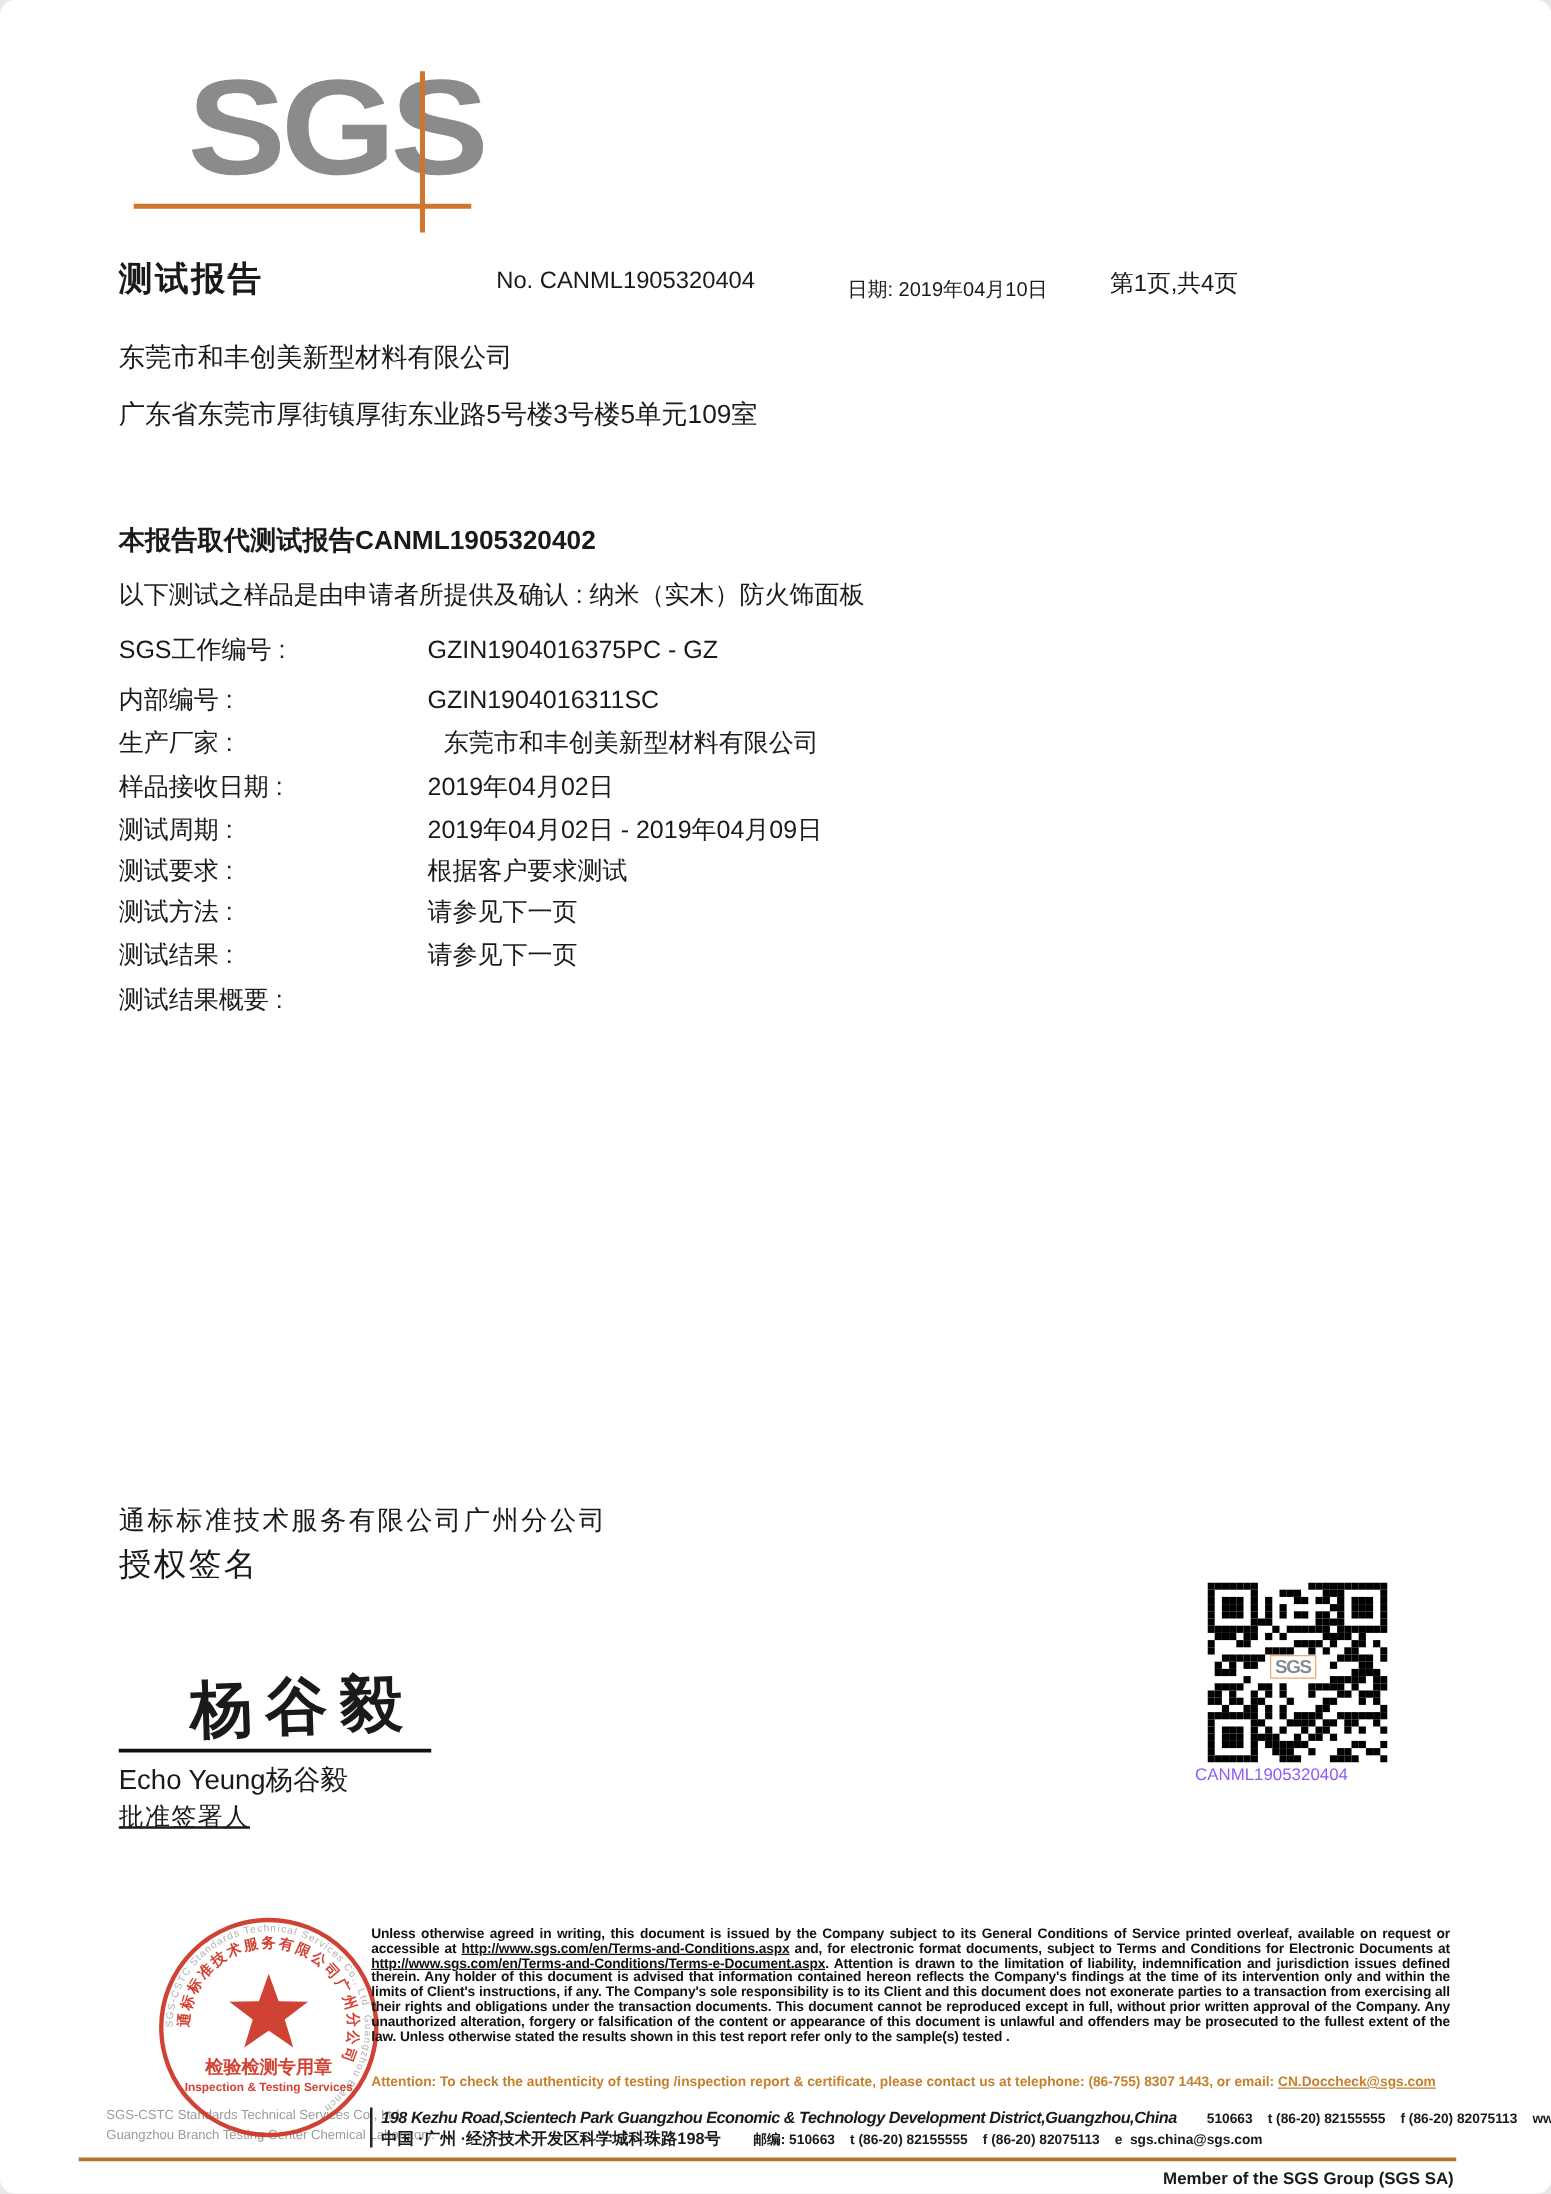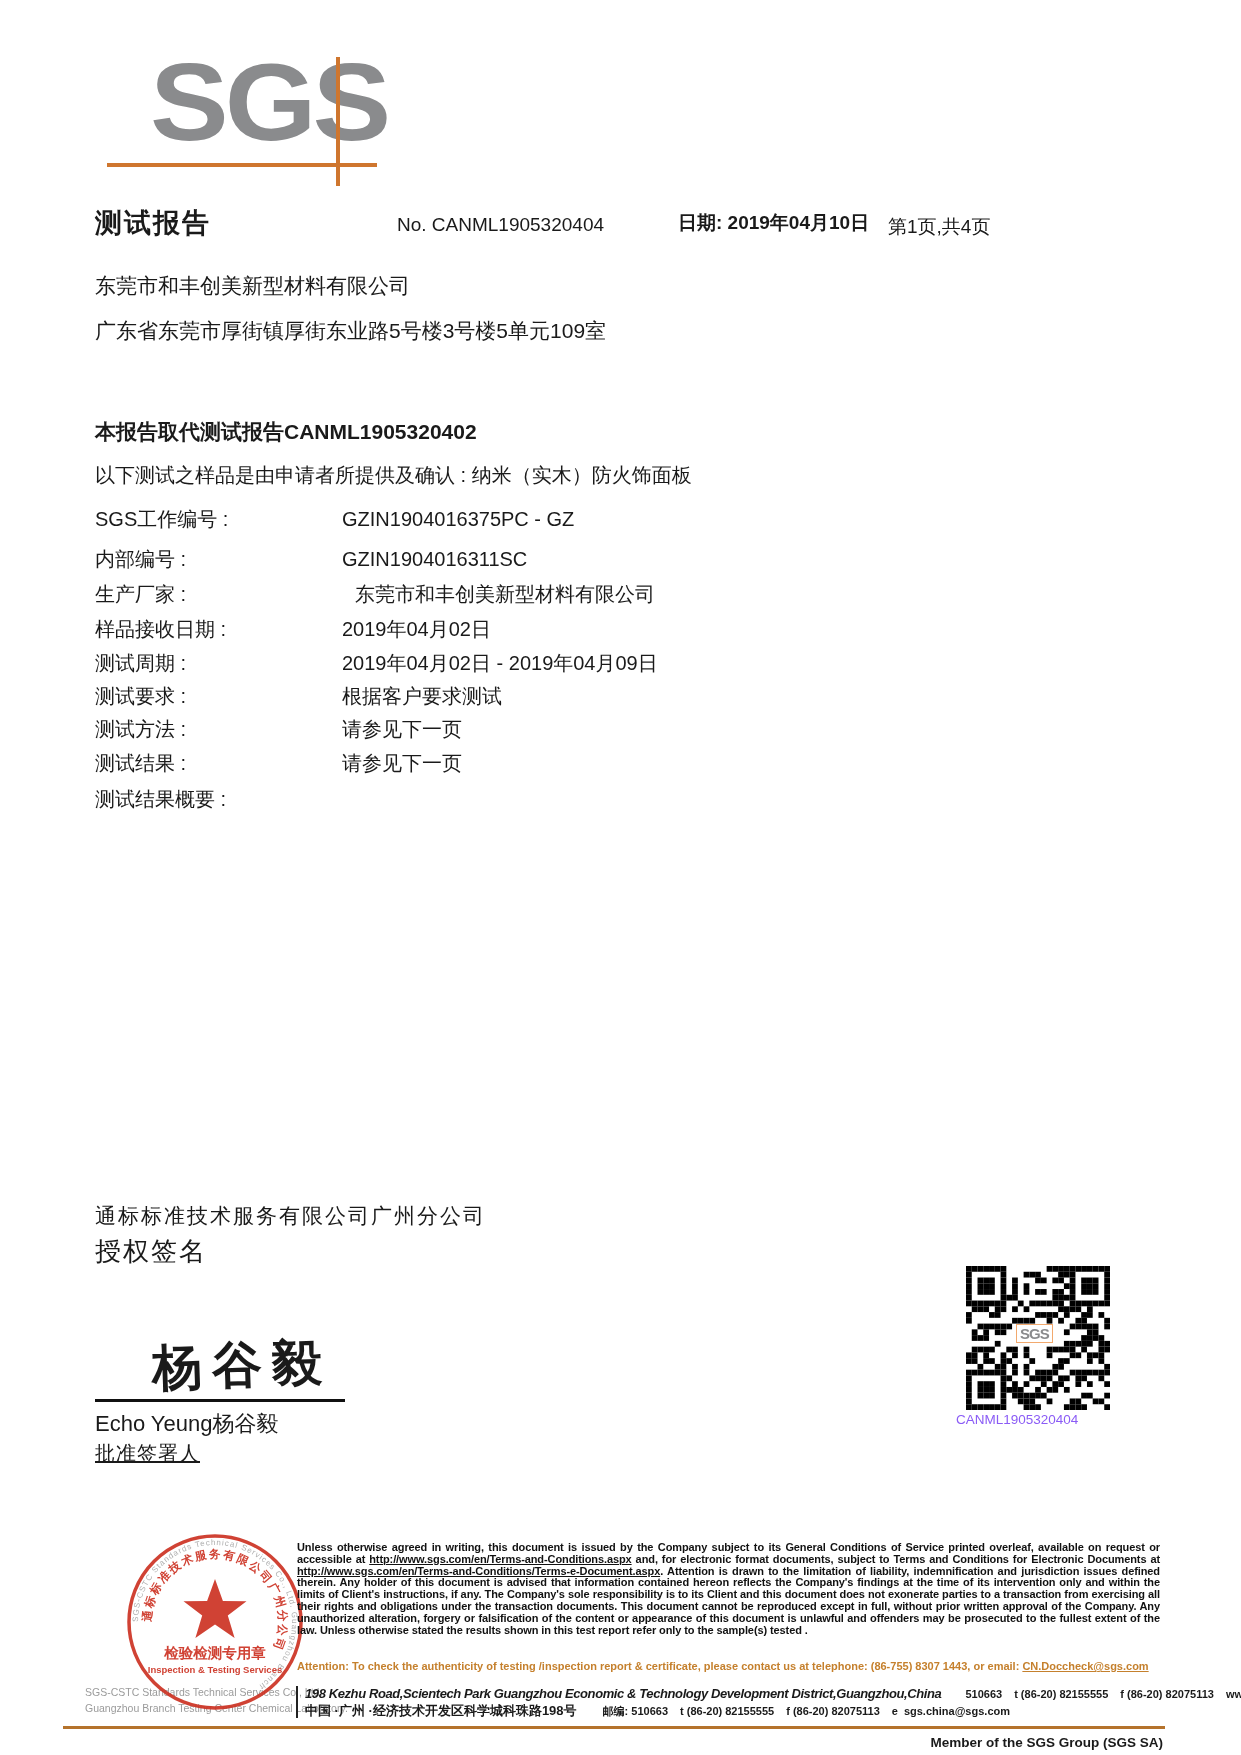--- a/index.html
+++ b/index.html
@@ -1,28 +1,28 @@
 <!DOCTYPE html>
 <html><head>
 <meta charset="utf-8">
 <style>
   html,body{margin:0;padding:0;background:#e8e8e8;}
   .page{
     position:relative;width:1241px;height:1755px;margin:0 auto;background:#ffffff;
-    font-family:"Liberation Sans",sans-serif;color:#1a1a1a;overflow:hidden;
+    font-family:"Liberation Sans",sans-serif;color:#1a1a1a;overflow:hidden;border-radius:12px;
   }
   
   .logo-text{position:absolute;left:150px;top:48px;font-size:118px;font-weight:700;
     color:#8a8b8d;letter-spacing:-4px;line-height:1;transform:scaleY(.92);transform-origin:top left;}
   .logo-hline{position:absolute;left:107px;top:163px;width:270px;height:4px;background:#cf762e;}
   .logo-vline{position:absolute;left:336px;top:57px;width:4px;height:129px;background:#cf762e;}
   
   .doc-title{position:absolute;left:95px;top:205px;font-size:27px;font-weight:700;letter-spacing:2px;}
   .report-no{position:absolute;left:397px;top:214px;font-size:19px;}
-  .report-date{position:absolute;left:678px;top:210px;font-size:19px;font-weight:bold;}
+  .report-date{position:absolute;left:678px;top:222px;font-size:16px;}
   .page-info{position:absolute;left:888px;top:214px;font-size:19px;}
   
   .company-name{position:absolute;left:95px;top:272px;font-size:21px;}
   .company-addr{position:absolute;left:95px;top:317px;font-size:21px;}
   
   .replace-notice{position:absolute;left:95px;top:418px;font-size:21px;font-weight:700;}
   .sample-confirm{position:absolute;left:95px;top:462px;font-size:20px;}
   
   .field-row{position:absolute;left:95px;width:1000px;font-size:20px;}
   .field-row .flabel{display:inline-block;width:247px;}

